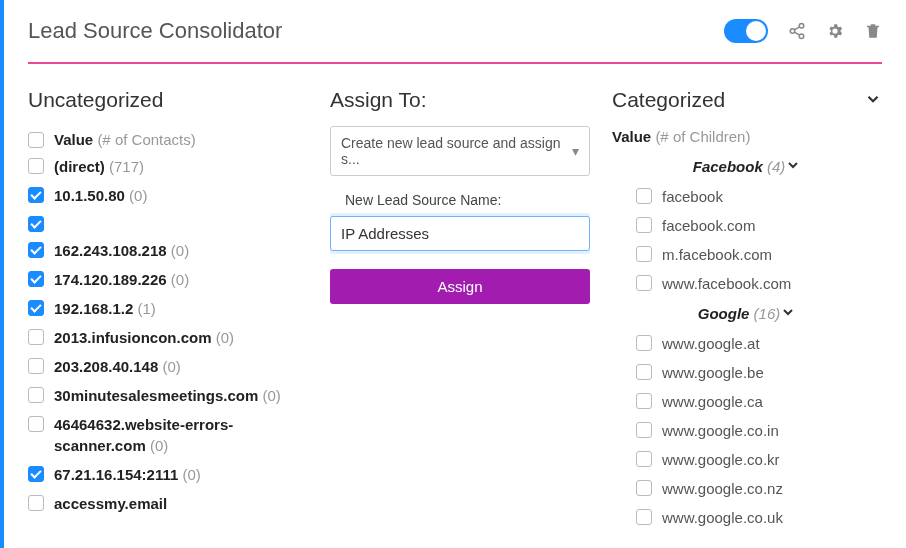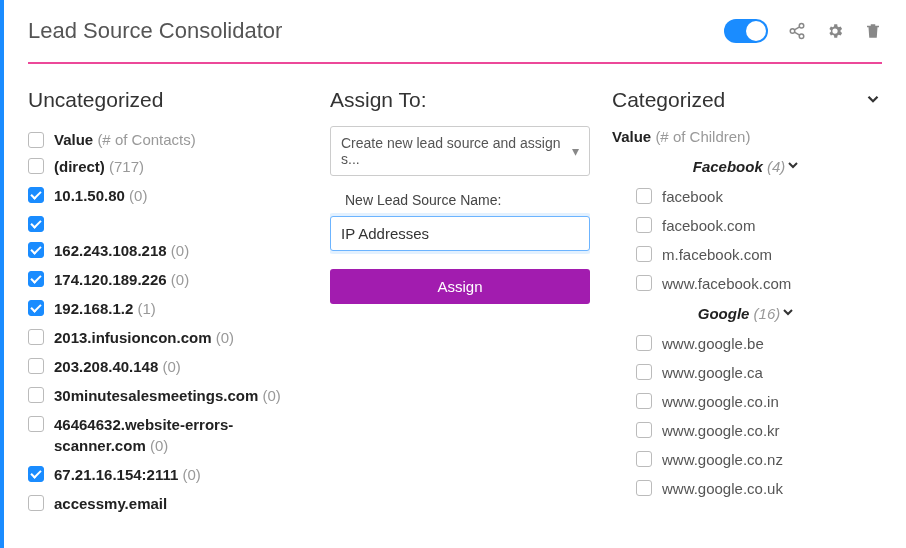--- a/index.html
+++ b/index.html
@@ -280,20 +280,24 @@
             <span class="lbl light">www.facebook.com</span>
           </div>
           <div class="group-row">
             <span><span class="group-label">Google</span><span class="count"> (16)</span></span>
             <span class="chev"><svg width="16" height="16" viewBox="0 0 24 24" fill="none" stroke="currentColor" stroke-width="3">
                 <polyline points="6 9 12 15 18 9"></polyline>
               </svg></span>
           </div>
           <div class="row sub">
             <span class="cb"></span>
+            <span class="lbl light">www.google.at</span>
+          </div>
+          <div class="row sub">
+            <span class="cb"></span>
             <span class="lbl light">www.google.be</span>
           </div>
           <div class="row sub">
             <span class="cb"></span>
             <span class="lbl light">www.google.ca</span>
           </div>
           <div class="row sub">
             <span class="cb"></span>
             <span class="lbl light">www.google.co.in</span>
           </div>

